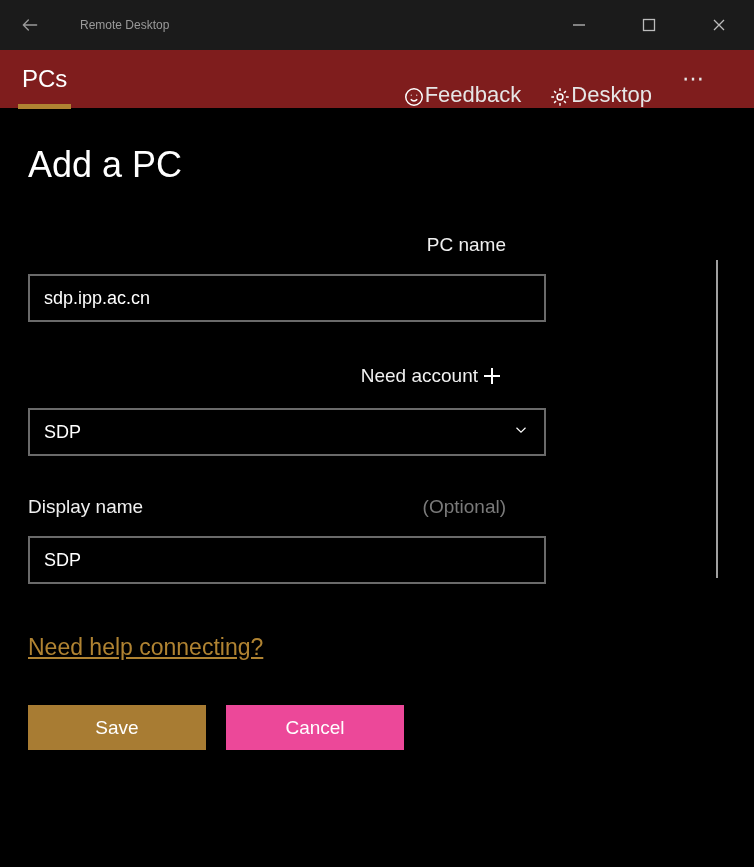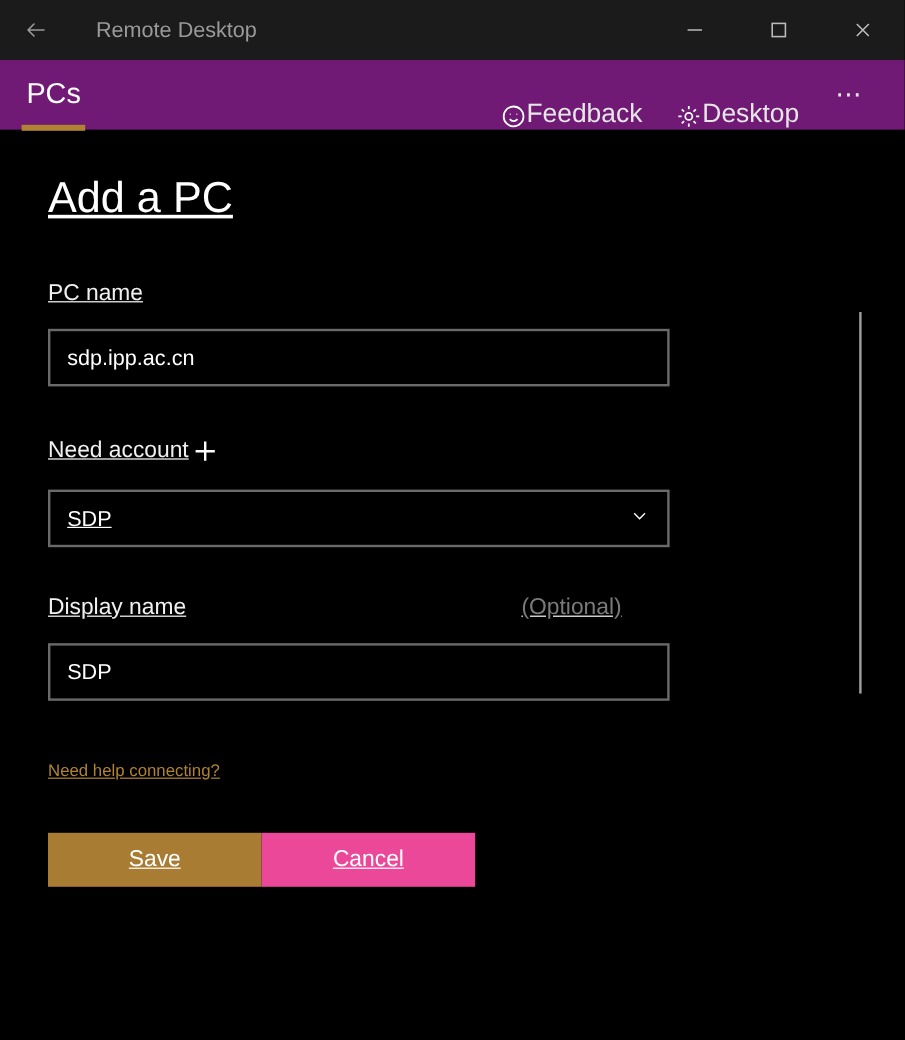--- a/index.html
+++ b/index.html
@@ -17,39 +17,39 @@
     display: flex;
     align-items: center;
   }
   .titlebar .back {
     width: 60px; height: 50px;
     display:flex; align-items:center; justify-content:center;
     color:#9a9a9a;
   }
   .titlebar .title {
     color:#9a9a9a;
-    font-size: 18px;
+    font-size: 12px;
     padding-left: 20px;
   }
   .titlebar .spacer { flex:1; }
   .win-controls { display:flex; }
   .win-btn {
     width:70px; height:50px;
     display:flex; align-items:center; justify-content:center;
     color:#bcbcbc;
   }
   .win-btn svg { stroke:#bcbcbc; stroke-width:1.3; fill:none; }
 
   
   .toolbar {
     height: 58px;
-    background: #701a75;
+    background: #7f1d1d;
     display:flex;
     align-items:center;
-    padding: 0 18px 0 18px;
+    padding: 0 32px 0 18px;
   }
   .tab {
     font-size: 24px;
     color:#fff;
     padding: 0 4px;
     height:58px;
     display:flex; align-items:center;
     position:relative;
   }
   .tab-underline {
@@ -65,32 +65,31 @@
     height:58px;
     color:#e6e6e6;
     font-size:22px;
   }
   .tb-item svg { stroke:#fff; fill:none; stroke-width:1.6; }
   .ellipsis { font-size:22px; padding:0 16px; color:#e6e6e6; letter-spacing:2px; }
 
   
   .content {
     position:relative;
-    padding: 36px 40px 30px 40px;
-    text-decoration: underline;
+    padding: 36px 40px 30px 28px;
   }
   .page-title {
     font-size: 36px;
     font-weight: 400;
     margin-bottom: 48px;
   }
 
   .field-block { margin-bottom: 40px; }
   .label-row {
-    display:flex; align-items:center; justify-content:flex-start;
+    display:flex; align-items:center; justify-content:flex-end;
     width: 478px;
     margin-bottom: 18px;
   }
   .label {
     font-size: 19px;
     color:#f0f0f0;
   }
   .optional {
     font-size: 19px;
     color:#7a7a7a;
@@ -113,36 +112,36 @@
     font-family: inherit;
     outline:none;
   }
   .select-input {
     display:flex; align-items:center; justify-content:space-between;
   }
   .select-input .chev svg { stroke:#fff; stroke-width:1.5; fill:none; }
 
   .help-link {
     color:#b08332;
-    font-size:14px;
+    font-size:23px;
     text-decoration: underline;
     display:inline-block;
     margin-top: 10px;
     margin-bottom: 44px;
   }
 
   .show-more {
     display:flex; align-items:center;
     gap: 18px;
     margin-bottom: 36px;
   }
   .show-more svg { stroke:#fff; stroke-width:1.5; fill:none; }
   .show-more-label { font-size:19px; color:#fff; }
 
-  .button-row { display:flex; }
+  .button-row { display:flex; gap:20px; }
   .btn {
     width: 178px; height: 45px;
     display:flex; align-items:center; justify-content:center;
     font-size:19px;
     color:#fff;
     border:none;
     font-family:inherit;
     cursor:pointer;
   }
   .btn-primary { background:#a87c33; }

